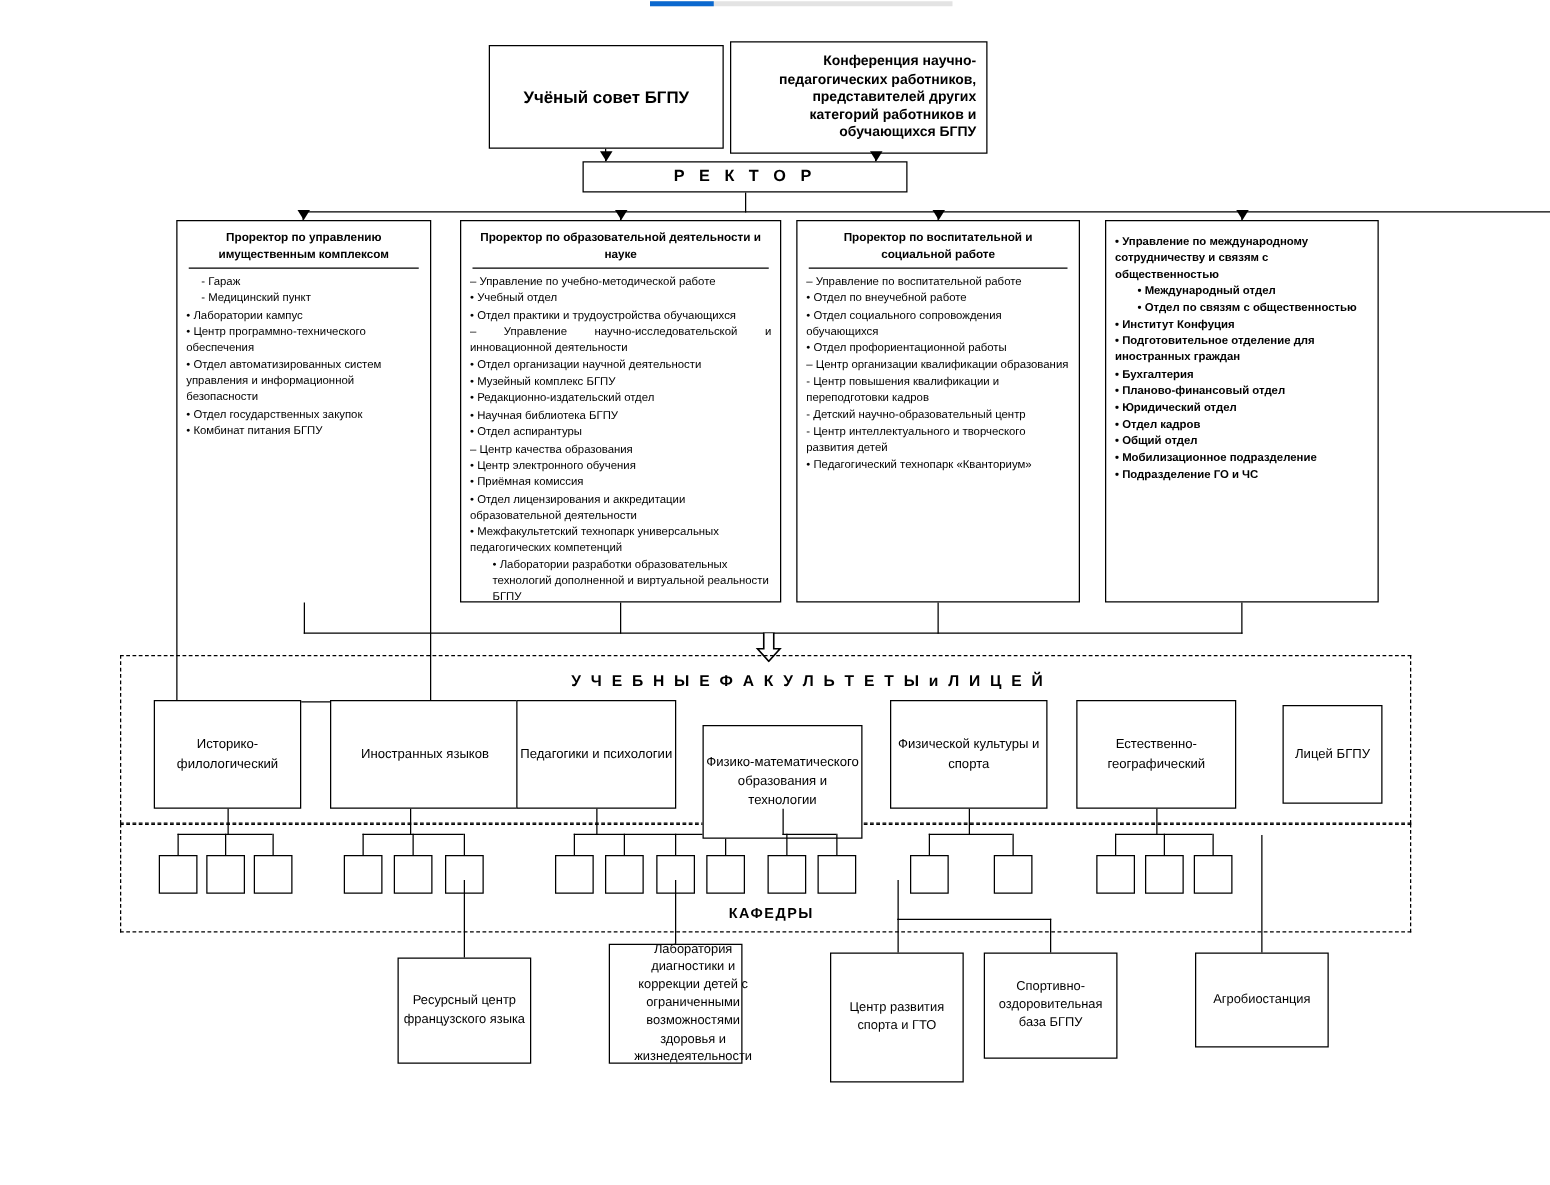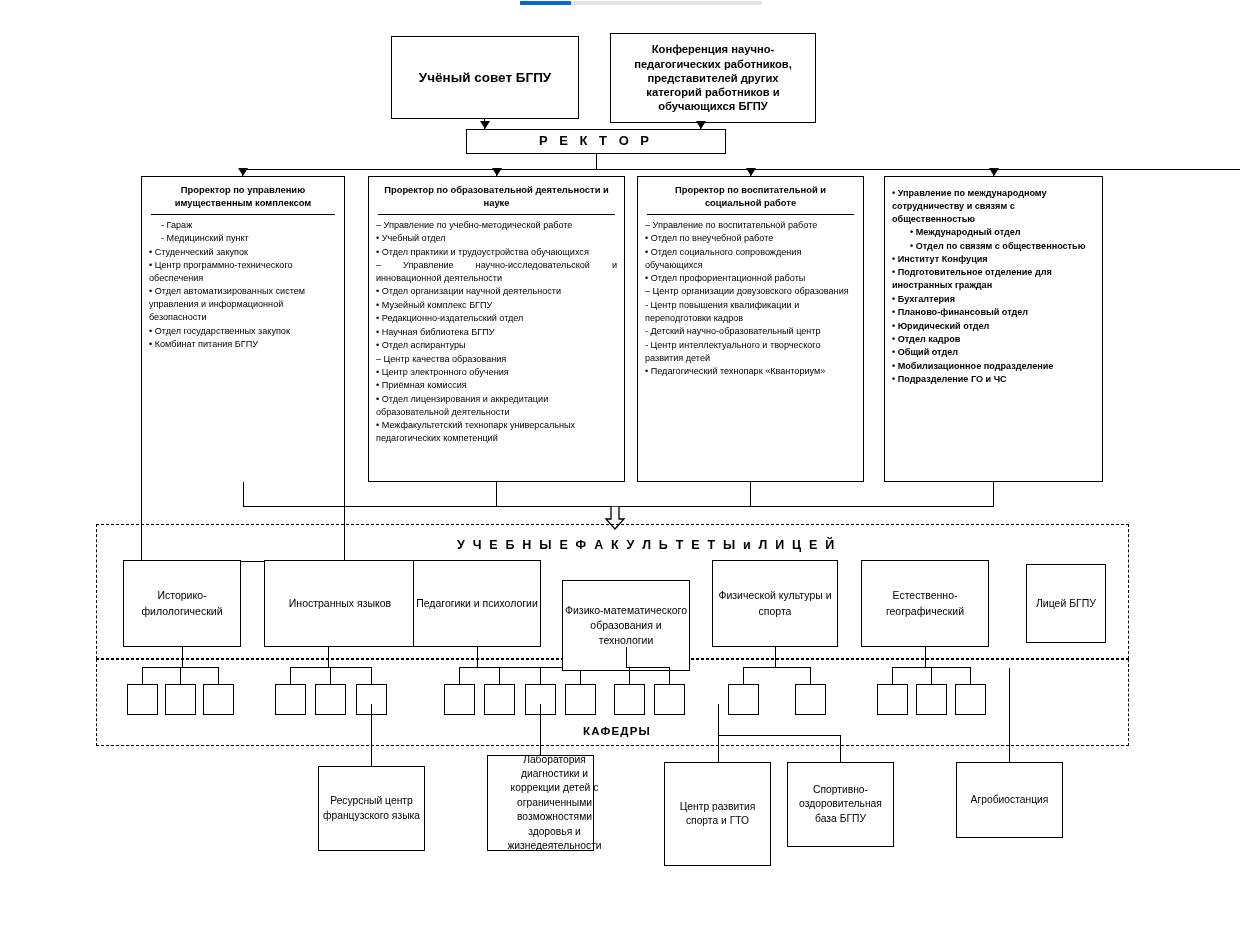--- a/index.html
+++ b/index.html
@@ -87,23 +87,24 @@
     width: 51px;
     height: 4px;
     background: #0b68ce;
   }
 
   #box-uchsovet {
     left: 391px; top: 36px; width: 188px; height: 83px;
     font-weight: bold; font-size: 13.5px;
   }
   #box-konferenciya {
-    left: 610px; top: 33px; width: 206px; height: 90px;
+    left: 584px; top: 33px; width: 206px; height: 90px;
     font-weight: bold; font-size: 11.2px;
     padding: 3px 8px;
+    text-align: right;
   }
   #box-rector {
     left: 466px; top: 129px; width: 260px; height: 25px;
     font-weight: bold; font-size: 13px; letter-spacing: 4px;
   }
 
   
   .vbox {
     position: absolute;
     box-sizing: border-box;
@@ -201,21 +202,21 @@
   <div class="arrow" style="left:746px; top:168px;"></div>
 
   <div class="vline" style="left:993px; top:169px; height:9px;"></div>
   <div class="arrow" style="left:989px; top:168px;"></div>
 
   <div class="vbox" id="vb-1">
       <div class="vtitle">Проректор по управлению имущественным комплексом</div>
       <ul>
         <li class="lvl3">- Гараж</li>
         <li class="lvl3">- Медицинский пункт</li>
-        <li class="lvl1">• Студенческий закупок</li>
+        <li class="lvl1">• Лаборатории кампус</li>
         <li class="lvl1">• Центр программно-технического обеспечения</li>
         <li class="lvl1">• Отдел автоматизированных систем управления и информационной безопасности</li>
         <li class="lvl1">• Отдел государственных закупок</li>
         <li class="lvl1">• Комбинат питания БГПУ</li>
       </ul>
     </div>
   <div class="vbox" id="vb-2">
       <div class="vtitle">Проректор по образовательной деятельности и науке</div>
       <ul>
         <li class="lvl1">– Управление по учебно-методической работе</li>
@@ -225,30 +226,31 @@
         <li class="lvl1">• Отдел организации научной деятельности</li>
         <li class="lvl1">• Музейный комплекс БГПУ</li>
         <li class="lvl1">• Редакционно-издательский отдел</li>
         <li class="lvl1">• Научная библиотека БГПУ</li>
         <li class="lvl1">• Отдел аспирантуры</li>
         <li class="lvl1">– Центр качества образования</li>
         <li class="lvl1">• Центр электронного обучения</li>
         <li class="lvl1">• Приёмная комиссия</li>
         <li class="lvl1">• Отдел лицензирования и аккредитации образовательной деятельности</li>
         <li class="lvl1">• Межфакультетский технопарк универсальных педагогических компетенций</li>
+        <li class="lvl2">• Лаборатории разработки образовательных технологий дополненной и виртуальной реальности БГПУ</li>
       </ul>
     </div>
   <div class="vbox" id="vb-3">
       <div class="vtitle">Проректор по воспитательной и социальной работе</div>
       <ul>
         <li class="lvl1">– Управление по воспитательной работе</li>
         <li class="lvl1">• Отдел по внеучебной работе</li>
         <li class="lvl1">• Отдел социального сопровождения обучающихся</li>
         <li class="lvl1">• Отдел профориентационной работы</li>
-        <li class="lvl1">– Центр организации довузовского образования</li>
+        <li class="lvl1">– Центр организации квалификации образования</li>
         <li class="lvl1">- Центр повышения квалификации и переподготовки кадров</li>
         <li class="lvl1">- Детский научно-образовательный центр</li>
         <li class="lvl1">- Центр интеллектуального и творческого развития детей</li>
         <li class="lvl1">• Педагогический технопарк «Кванториум»</li>
       </ul>
     </div>
   <div class="vbox notitle" id="vb-4">
       <ul>
         <li class="lvl1">• Управление по международному сотрудничеству и связям с общественностью</li>
         <li class="lvl2">• Международный отдел</li>

